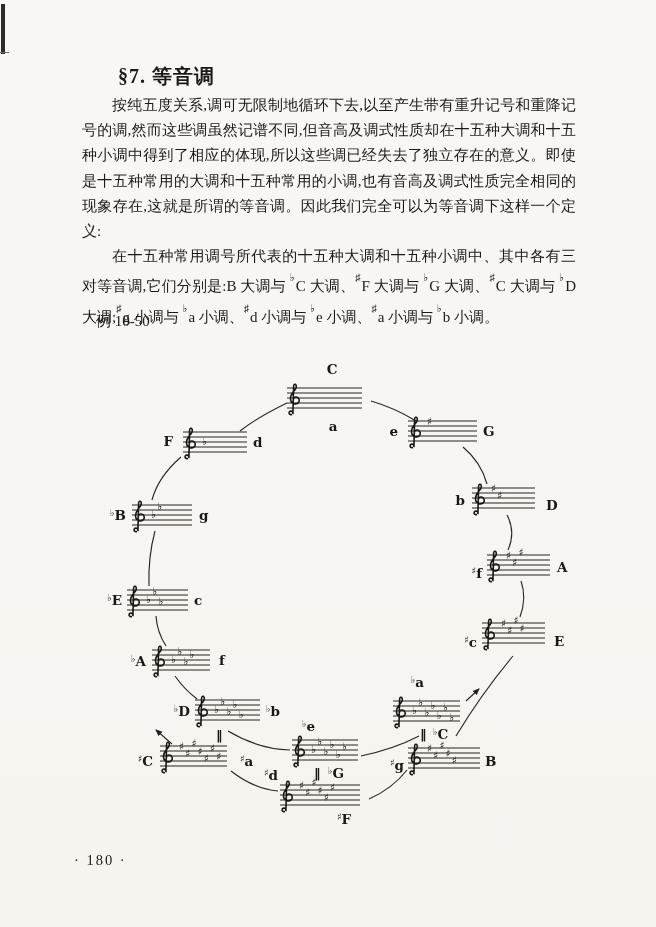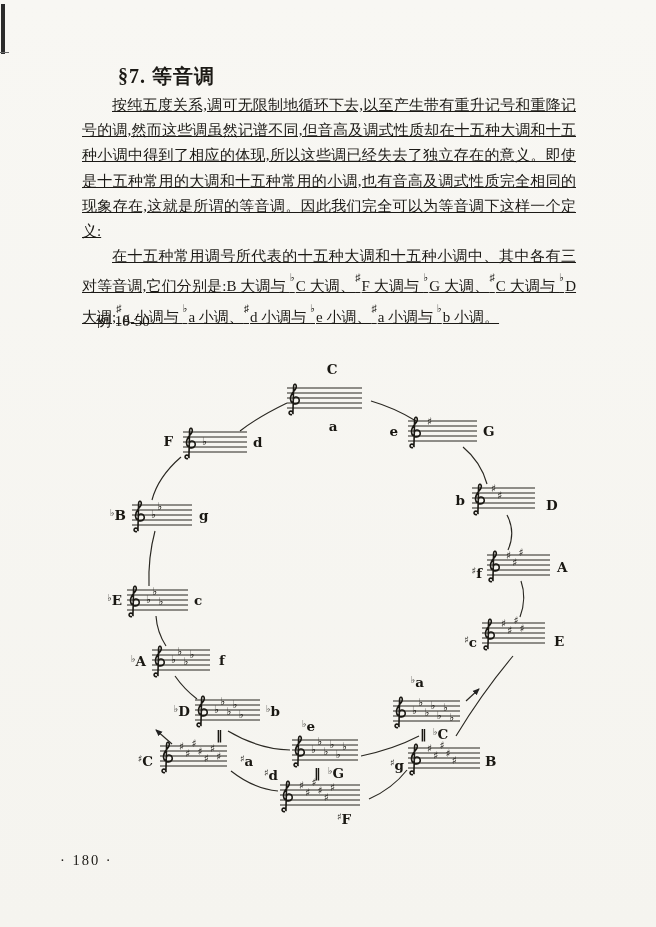--- a/index.html
+++ b/index.html
@@ -12,33 +12,33 @@
   .scan-bar{position:absolute;left:1px;top:4px;width:4px;height:50px;background:#2b2b2b;}
   .scan-tick{position:absolute;left:0;top:52px;width:9px;height:1px;background:#6a6a6a;}
   .title{
     position:absolute;left:118px;top:63px;margin:0;
     font-size:20px;font-weight:bold;letter-spacing:1px;
   }
   .body-text{
     position:absolute;left:82px;top:93px;width:494px;
     font-size:15px;line-height:25.2px;text-align:justify;
   }
-  .body-text p{margin:0;text-indent:2em;text-decoration:underline;}
+  .body-text p{margin:0;text-indent:2em;}
   sup.acc{font-size:70%;position:relative;top:-0.38em;margin-right:1px;}
   .example{position:absolute;left:96px;top:312px;font-size:15px;}
   .diagram{position:absolute;left:0;top:0;width:656px;height:927px;}
   .diagram svg{display:block;}
   .sl{stroke:#26241f;stroke-width:1;}
   .clef{fill:none;stroke:#191712;stroke-width:1.6;stroke-linecap:round;}
   .sig{font:bold 10.5px "DejaVu Sans",sans-serif;fill:#191712;}
   .klabel{font-family:"DejaVu Serif",serif;font-size:13.5px;font-weight:600;fill:#191712;}
   .lab-acc{font-size:9.5px;}
   .arc{fill:none;stroke:#2a2822;stroke-width:1.15;}
   .equiv{font:bold 13px "DejaVu Sans",sans-serif;fill:#191712;}
-  .pagenum{position:absolute;left:60px;top:852px;font-size:14.5px;letter-spacing:2px;}
+  .pagenum{position:absolute;left:74px;top:852px;font-size:14.5px;letter-spacing:2px;}
   .watermark{position:absolute;left:508px;top:898px;font-size:14.5px;color:#8f7f70;
     font-family:"Liberation Sans","DejaVu Sans",sans-serif;}
   .watermark .wm-url{color:#bf5f2f;margin-left:4px;}
 </style>
 </head>
 <body>
 
 <div class="page">
   <div class="scan-bar"></div>
   <div class="scan-tick"></div>

